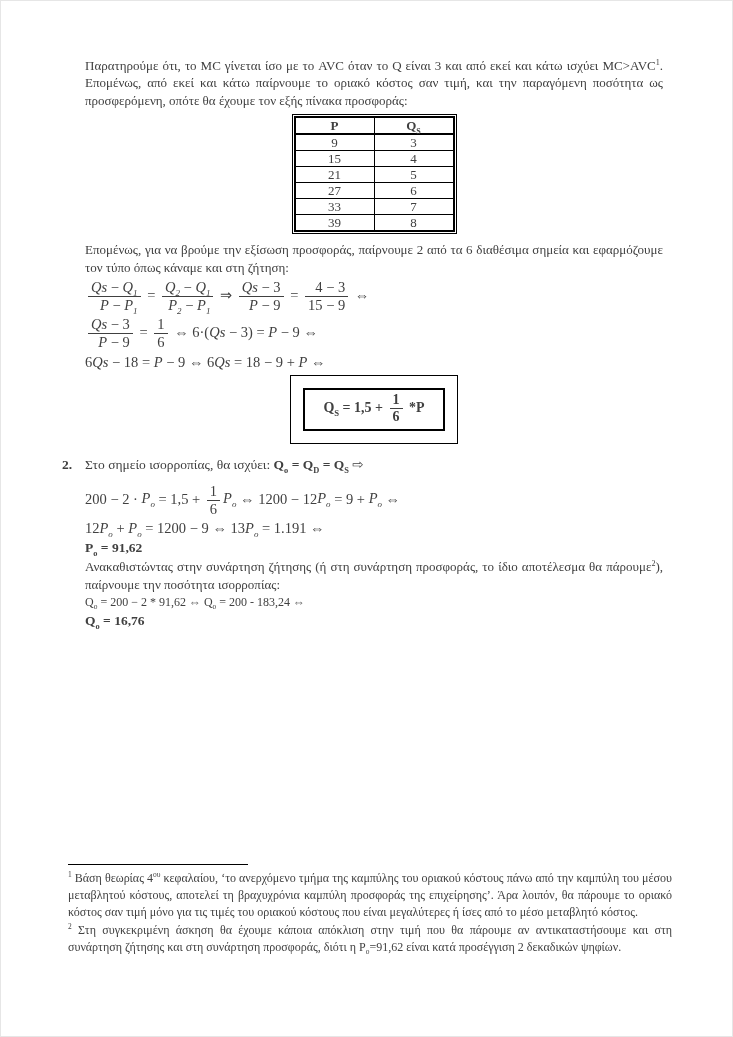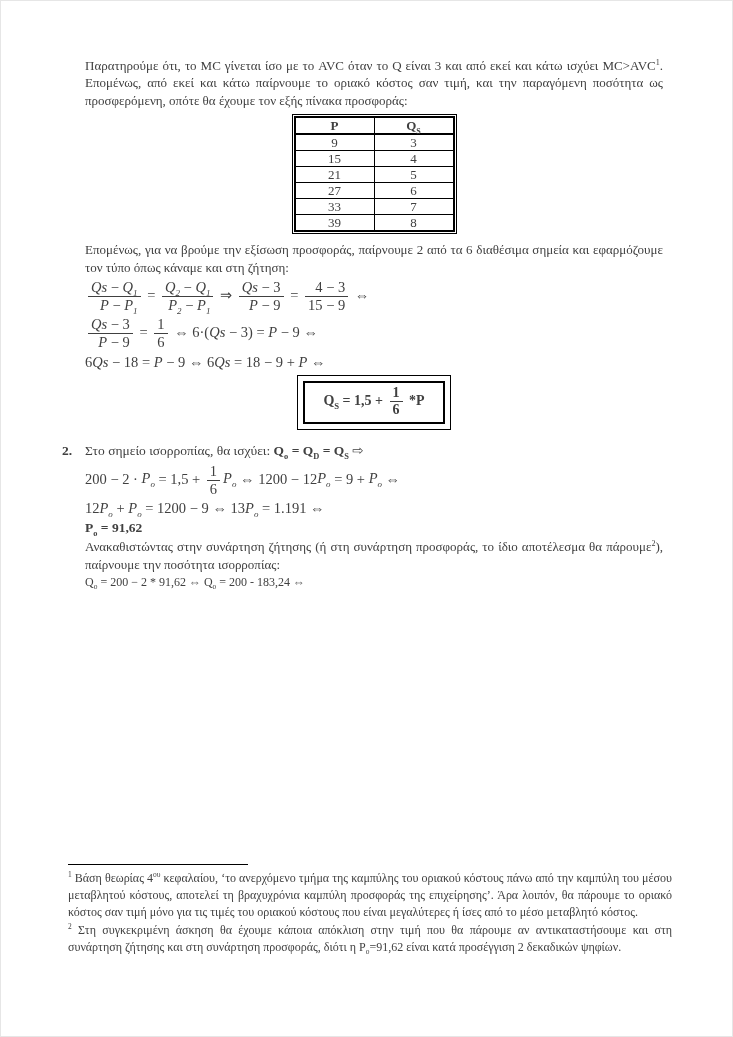--- a/index.html
+++ b/index.html
@@ -29,21 +29,21 @@
   .math i, .plainline i { font-family:"Liberation Serif", serif; }
   .frac {
     display:inline-flex; flex-direction:column; text-align:right;
     vertical-align:middle; margin:0 3px; line-height:1.15;
   }
   .frac .num { border-bottom:1px solid currentColor; padding:0 3px; }
   .frac .den { padding:0 3px; }
 
   
   .eq-center { text-align:center; margin:4px 0 0 0; }
-  .eqbox-frame { display:inline-block; border:1px solid #000; padding:5px; }
+  .eqbox-frame { display:inline-block; border:1px solid #000; padding:12px; }
   .eqbox { display:inline-block; border:2px solid #000; padding:2px 18px 4px 18px;
            font-weight:bold; font-size:14px; }
 
   
   .item2 { position:relative; margin-top:12px; font-size:13.5px; line-height:18px; }
   .item2 .item-num { position:absolute; left:-23px; font-weight:bold; }
 
   .result-line { text-align:left; font-weight:bold; font-size:13.5px; margin:2px 0; }
   .plainline { font-size:12px; line-height:17.4px; margin-top:1px; }
 
@@ -130,30 +130,31 @@
               <span class="den">6</span>
             </span> *P</span>
       </span>
     </div>
 
     <div class="item2">
       <span class="item-num">2.</span>
       <span>Στο σημείο ισορροπίας, θα ισχύει: <b>Q<sub>o</sub> = Q<sub>D</sub> = Q<sub>S</sub></b> ⇨</span>
     </div>
 
-    <div class="math" style="margin-top:3px">200 − 2 · <i>P<sub>o</sub></i> = 1,5 + <span class="frac">
+    <div class="math" style="margin-top:9px">200 − 2 · <i>P<sub>o</sub></i> = 1,5 + <span class="frac">
           <span class="num">1</span>
           <span class="den">6</span>
         </span><i>P<sub>o</sub></i> ⇔ 1200 − 12<i>P<sub>o</sub></i> = 9 + <i>P<sub>o</sub></i> ⇔</div>
     <div class="math">12<i>P<sub>o</sub></i> + <i>P<sub>o</sub></i> = 1200 − 9 ⇔ 13<i>P<sub>o</sub></i> = 1.191 ⇔</div>
 
     <div class="result-line">P<sub>o</sub> = 91,62</div>
 
     <p class="body-par">Ανακαθιστώντας στην συνάρτηση ζήτησης (ή στη συνάρτηση προσφοράς, το ίδιο αποτέλεσμα θα πάρουμε<sup>2</sup>), παίρνουμε την ποσότητα ισορροπίας:</p>
     <div class="plainline">Q<sub>o</sub> = 200 − 2 * 91,62 ⇔ Q<sub>o</sub> = 200 - 183,24 ⇔</div>
+    <div class="result-line">Q<sub>o</sub> = 16,76</div>
 
   </div>
 
   <div class="footnotes">
     <div class="fn-rule"></div>
     <p class="fn"><sup>1</sup> Βάση θεωρίας 4<sup>ου</sup> κεφαλαίου, ‘το ανερχόμενο τμήμα της καμπύλης του οριακού κόστους πάνω από την καμπύλη του μέσου μεταβλητού κόστους, αποτελεί τη βραχυχρόνια καμπύλη προσφοράς της επιχείρησης’. Άρα λοιπόν, θα πάρουμε το οριακό κόστος σαν τιμή μόνο για τις τιμές του οριακού κόστους που είναι μεγαλύτερες ή ίσες από το μέσο μεταβλητό κόστος.</p>
     <p class="fn"><sup>2</sup> Στη συγκεκριμένη άσκηση θα έχουμε κάποια απόκλιση στην τιμή που θα πάρουμε αν αντικαταστήσουμε και στη συνάρτηση ζήτησης και στη συνάρτηση προσφοράς, διότι η P<sub>o</sub>=91,62 είναι κατά προσέγγιση 2 δεκαδικών ψηφίων.</p>
   </div>
 </div>
 

